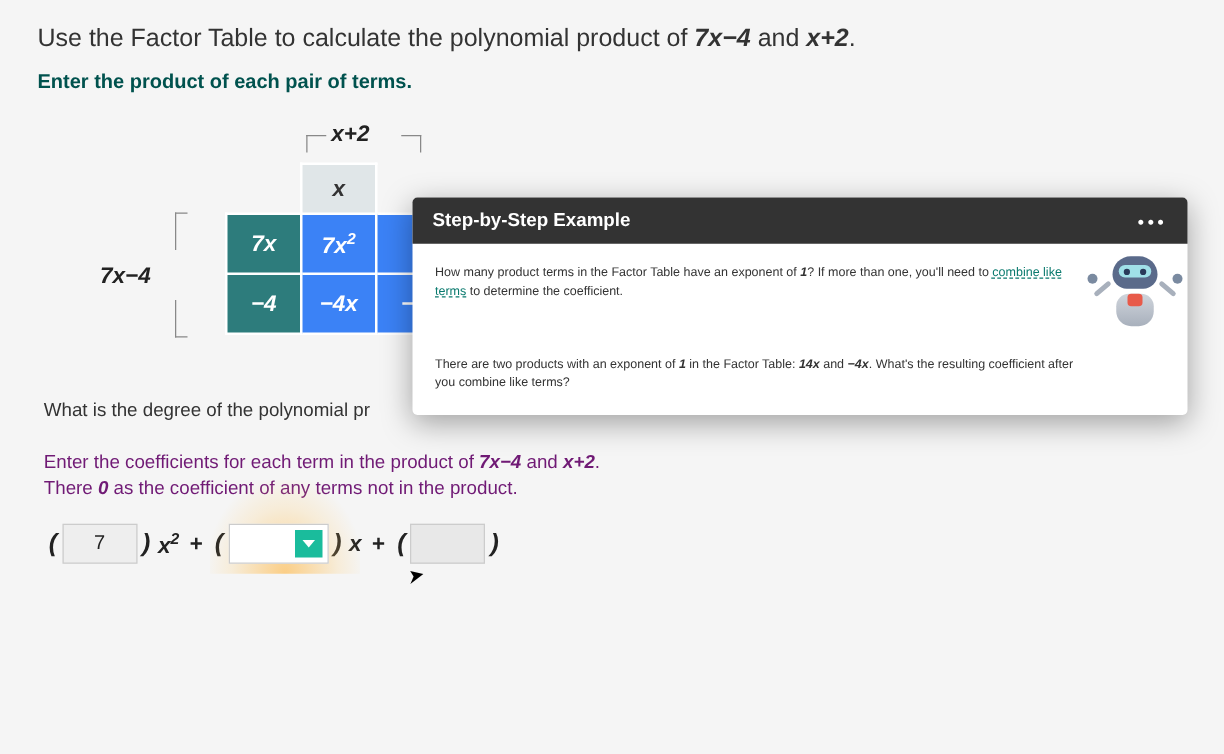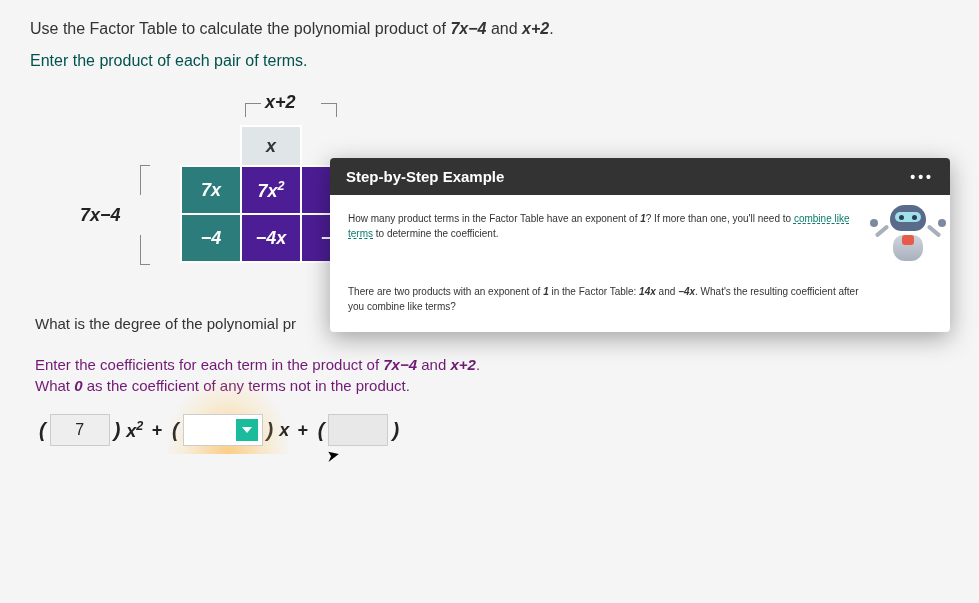--- a/index.html
+++ b/index.html
@@ -9,27 +9,27 @@
       width: 979px;
       height: 603px;
       position: relative;
       color: #222;
       overflow: hidden;
     }
     .content {
       padding: 20px 30px;
     }
     .instruction-main {
-      font-size: 16px;
+      font-size: 20px;
       color: #333;
       margin-bottom: 14px;
     }
     .instruction-bold {
       font-size: 16px;
-      font-weight: normal;
+      font-weight: bold;
       color: #00524e;
       margin-bottom: 30px;
     }
     .table-area {
       position: relative;
       margin-left: 50px;
       margin-bottom: 25px;
     }
     .top-label {
       position: absolute;
@@ -110,21 +110,21 @@
     }
     .side-cell {
       width: 60px;
       height: 48px;
       background: #2d7c7c;
       color: #fff;
     }
     .product-cell {
       width: 60px;
       height: 48px;
-      background: #4c1d95;
+      background: #3b82f6;
       color: #fff;
     }
     .table-spacer {
       height: 190px;
     }
     .degree-question {
       font-size: 15px;
       color: #333;
       margin-bottom: 22px;
       margin-left: 5px;
@@ -366,21 +366,21 @@
       </tr>
     </tbody>
       </table>
     <div class="table-spacer"></div>
   </div>
 
   <div class="degree-question">What is the degree of the polynomial pr</div>
 
   <div class="coeff-instruction">
     <span>Enter the coefficients for each term in the product of </span><span class="bold-math">7x−4</span><span> and </span><span class="bold-math">x+2</span><span>.</span><br>
-    <span>What </span><span class="bold-math">0</span><span> as the coefficient of any terms not in the product.</span>
+    <span>There </span><span class="bold-math">0</span><span> as the coefficient of any terms not in the product.</span>
   </div>
 
   <div class="answer-row">
     <span class="paren">(</span>
     <div class="coeff-box filled">7</div>
     <span class="paren">)</span>
     <span class="term-label">x<sup>2</sup></span>
     <span class="term-label">+</span>
     <span class="paren">(</span>
     <div class="highlight-wrap">

